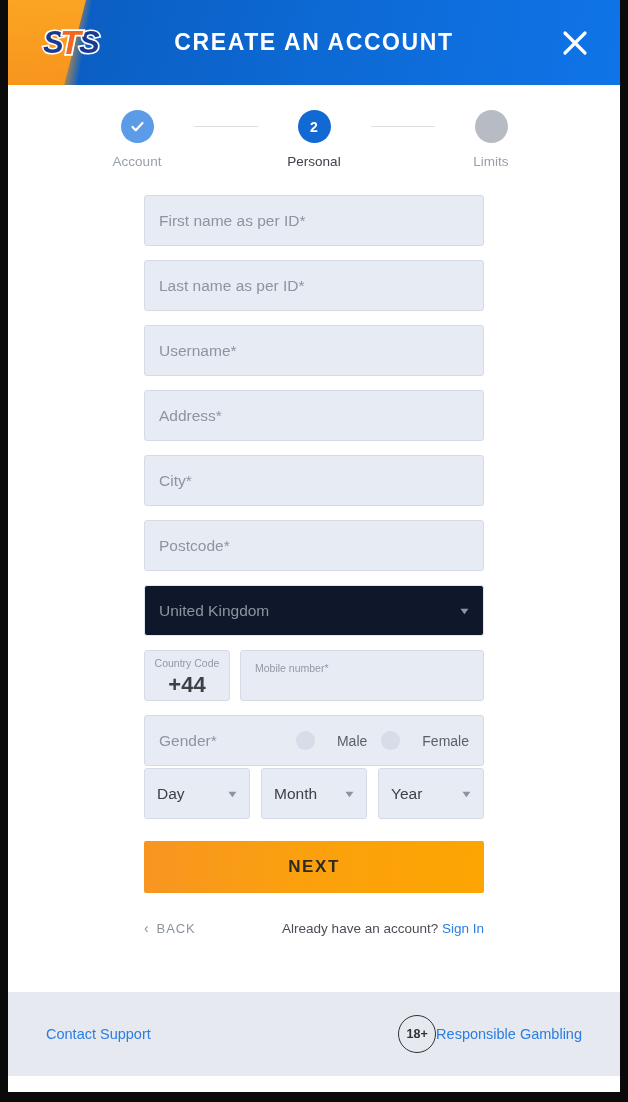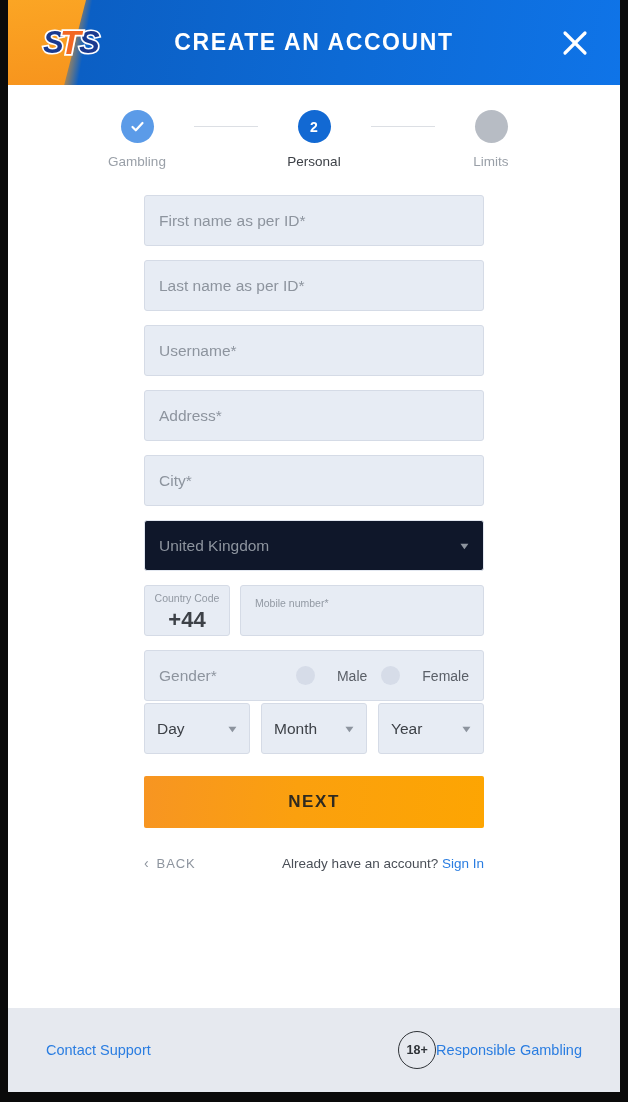--- a/index.html
+++ b/index.html
@@ -242,21 +242,21 @@
     letter-spacing: 0.9px;
     cursor: pointer;
   }
   .chev { font-size: 14px; color: #8d949e; }
   .signin-wrap { font-size: 13.5px; color: #4a4f57; }
   .signin-link { color: #2a7de1; cursor: pointer; }
 
   
   .footer {
     position: absolute;
-    left: 0; bottom: 0;
+    left: 0; bottom: 16px;
     width: 612px;
     height: 84px;
     background: #e6e9ef;
     display: flex;
     align-items: center;
     padding: 0 38px;
   }
   .contact-link {
     color: #2a7de1;
     font-size: 14.5px;
@@ -318,21 +318,21 @@
   <div class="body-area">
 
     <div class="stepper">
 
       <div class="step">
         <div class="step-bubble done">
           <svg class="check-svg" viewBox="0 0 17 17">
             <polyline points="3.5,9 6.8,12.3 13.5,5" fill="none" stroke="#ffffff" stroke-width="2.2" stroke-linecap="round" stroke-linejoin="round"></polyline>
           </svg>
         </div>
-        <div class="step-label">Gambling</div>
+        <div class="step-label">Account</div>
       </div>
 
       <div class="step-line"></div>
 
       <div class="step">
         <div class="step-bubble active">2</div>
         <div class="step-label active">Personal</div>
       </div>
 
       <div class="step-line"></div>
@@ -344,20 +344,21 @@
 
     </div>
 
     <div class="form">
 
       <div class="field">First name as per ID*</div>
       <div class="field">Last name as per ID*</div>
       <div class="field">Username*</div>
       <div class="field">Address*</div>
       <div class="field">City*</div>
+      <div class="field">Postcode*</div>
 
       <div class="field field-country">
         <span>United Kingdom</span>
         <span class="caret">▼</span>
       </div>
 
       <div class="phone-row">
         <div class="cc-box">
           <span class="cc-label">Country Code</span>
           <span class="cc-value">+44</span>

